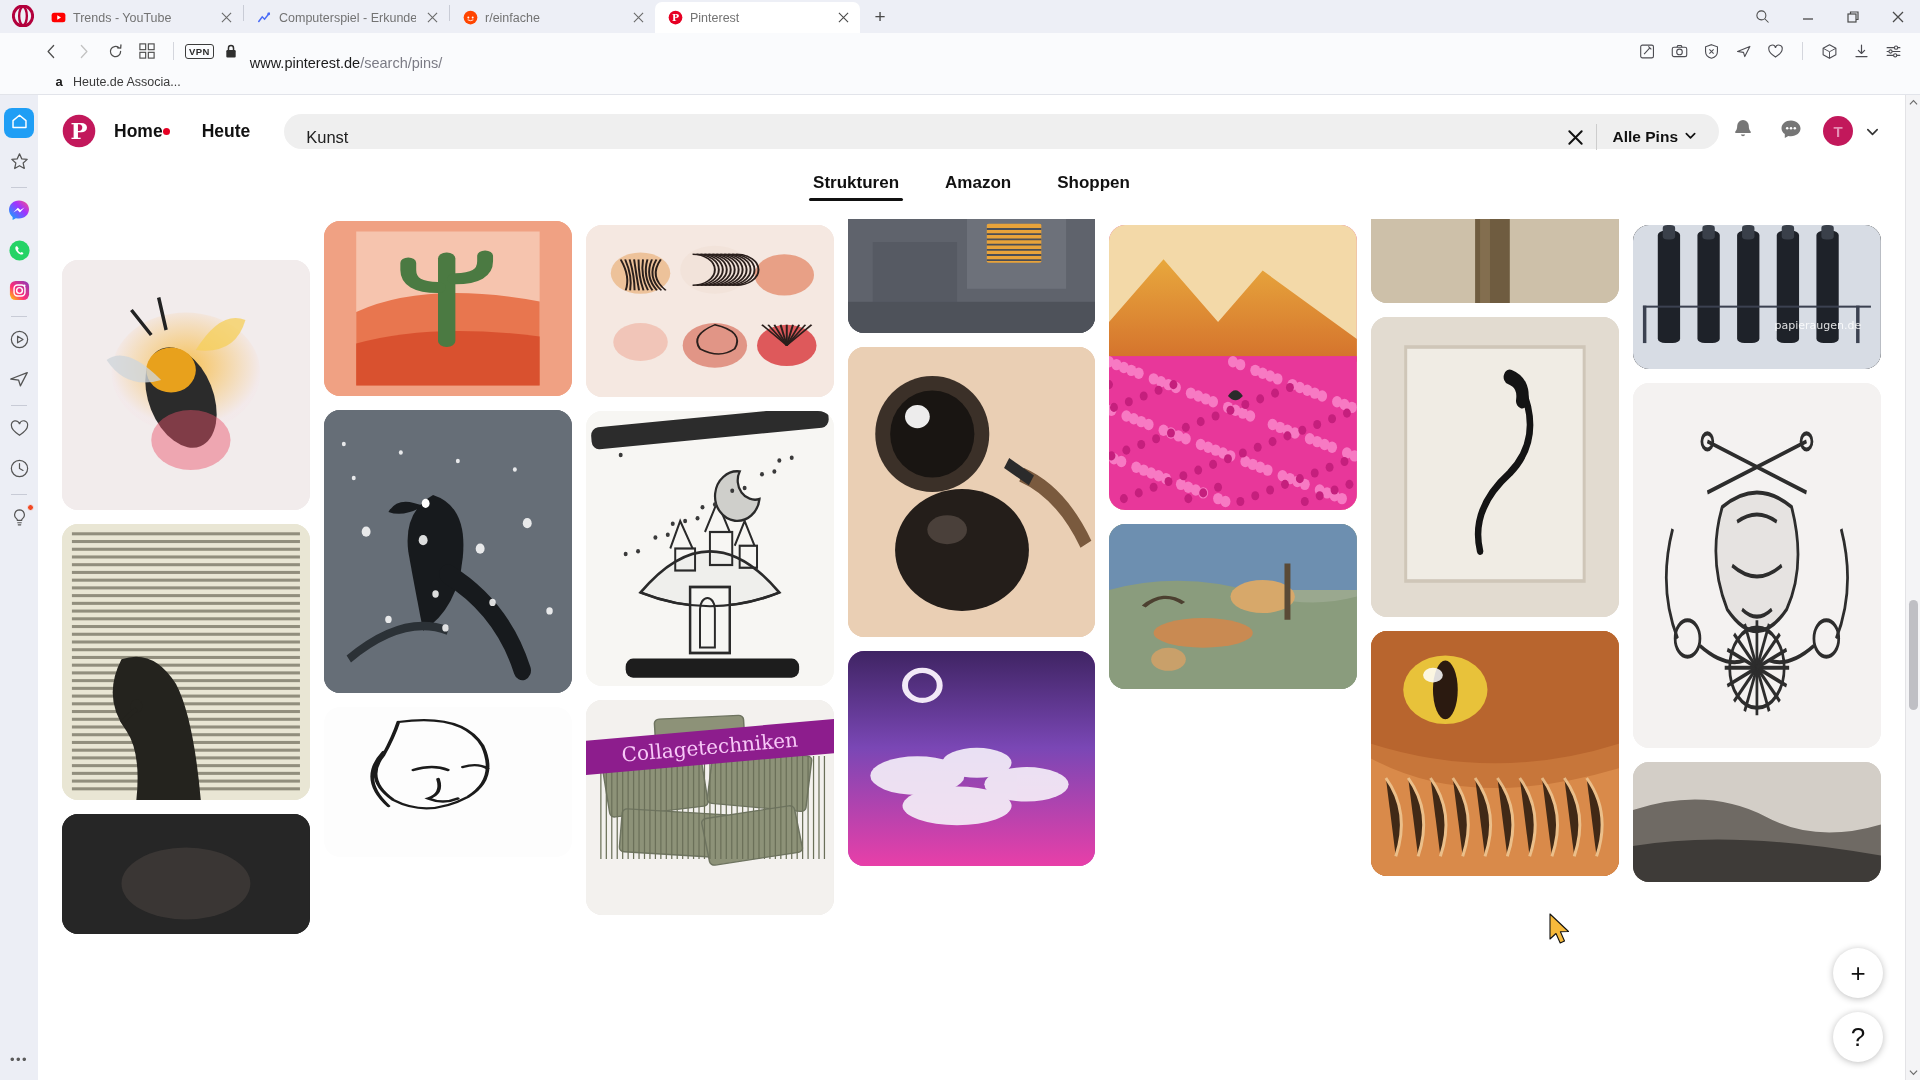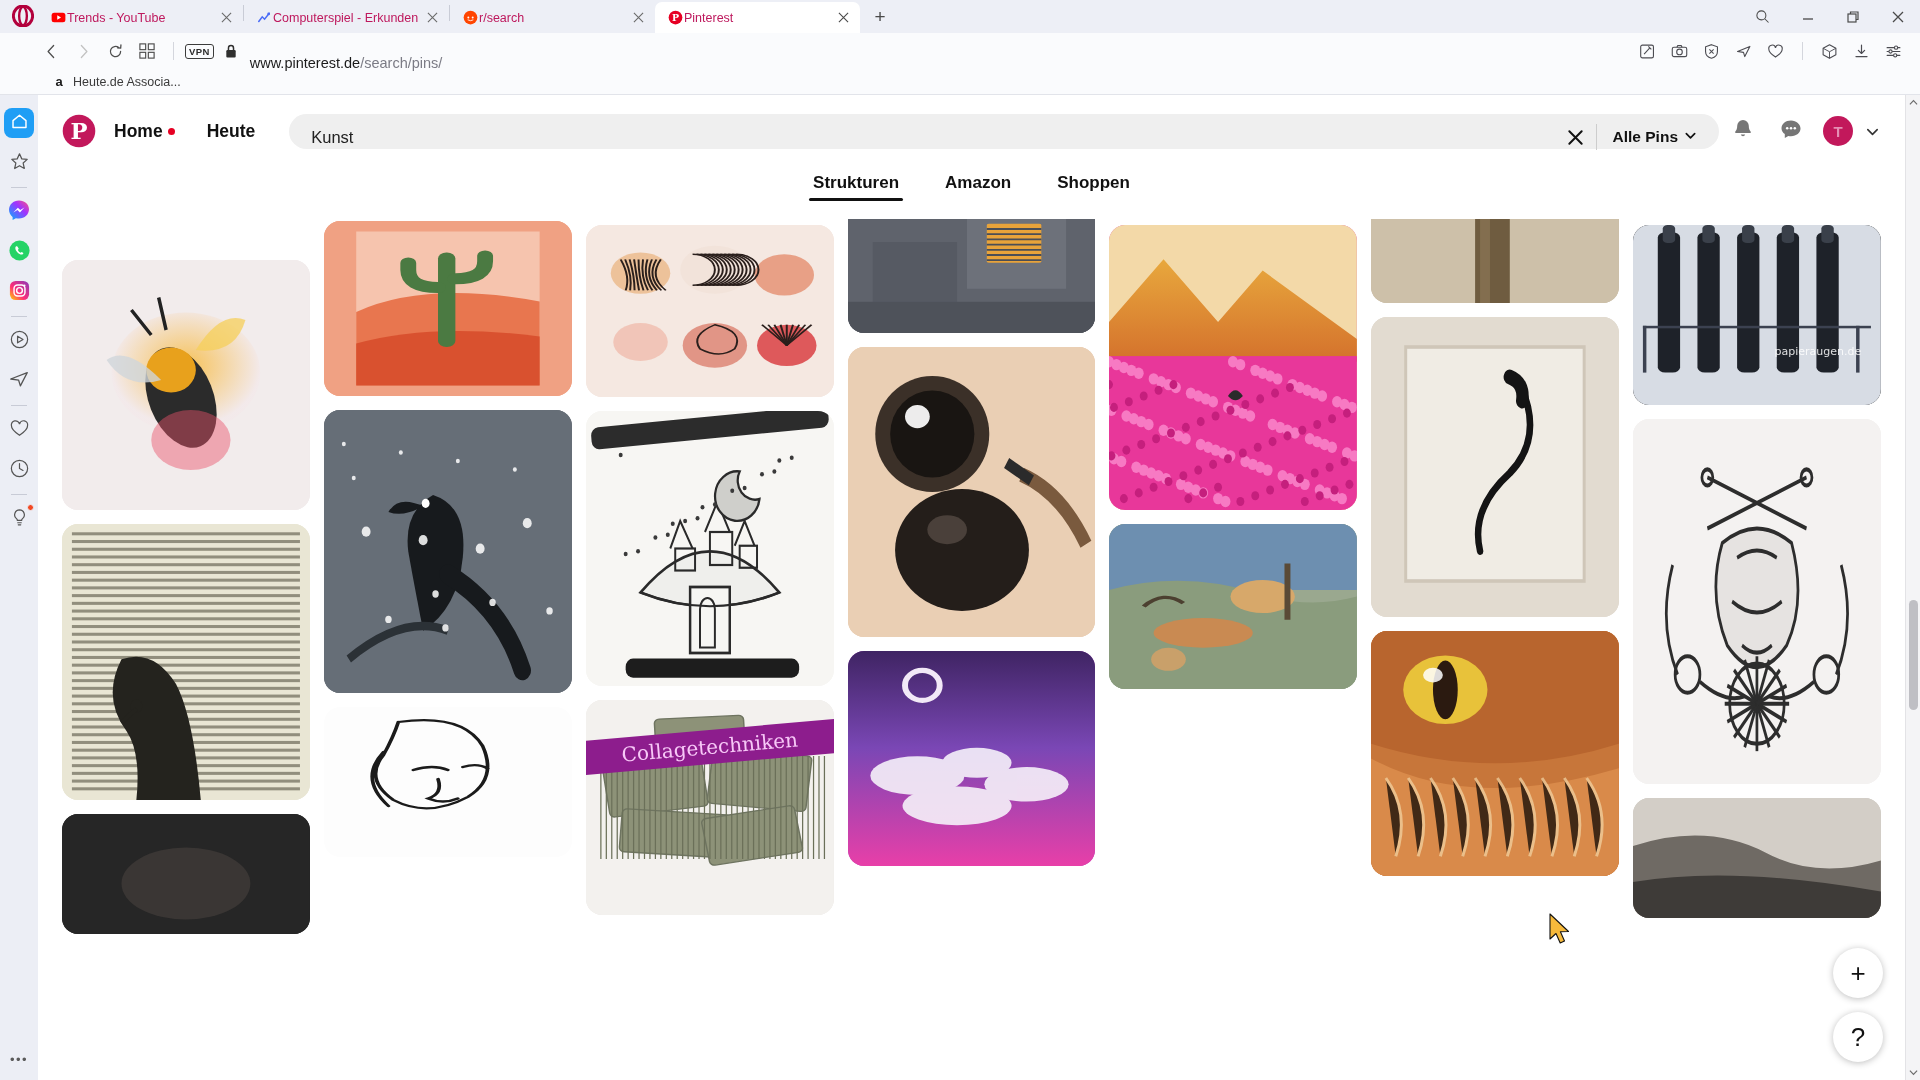--- a/index.html
+++ b/index.html
@@ -18,23 +18,23 @@
   #tab-strip {
     height: 33px; background: #edeff6; display: flex; align-items: flex-end;
     padding-left: 8px; position: relative;
   }
   .opera-logo {
     width: 30px; height: 30px; display:flex; align-items:center; justify-content:center;
     margin-bottom: 2px; flex: 0 0 auto;
   }
   .opera-logo svg { display:block; }
   .tab {
-    height: 31px; width: 205px; display: flex; align-items: center; gap: 1px;
+    height: 31px; width: 205px; display: flex; align-items: center; gap: 7px;
     padding: 0 8px 0 12px; border-radius: 7px 7px 0 0; font-size: 12.5px;
-    color: #be185d; position: relative; flex: 0 0 auto; background: transparent;
+    color: #737373; position: relative; flex: 0 0 auto; background: transparent;
   }
   .tab.active { background: #ffffff; }
   .tab .favicon { width: 16px; height: 16px; flex: 0 0 auto; display:flex; align-items:center; justify-content:center; }
   .tab .tab-title {
     flex: 1 1 auto; white-space: nowrap; overflow: hidden;
     text-overflow: clip; font-size: 12.5px; line-height: 16px;
   }
   .tab .tab-close {
     width: 18px; height: 18px; flex: 0 0 auto; color: #6a6a6a;
     display: flex; align-items: center; justify-content: center; font-size: 14px;
@@ -114,21 +114,21 @@
     position: absolute; left: 38px; top: 95px; right: 15px; bottom: 0;
     background: #ffffff; overflow: hidden;
   }
   #pin-header {
     height: 72px; background: #fff; display: flex; align-items: center;
     padding: 0 18px 0 22px; gap: 0; position: relative; z-index: 5;
   }
   #pinterest-logo { width: 38px; height: 38px; flex:0 0 auto; display:flex; align-items:center; justify-content:center;}
   .hdr-link {
     font-size: 17.5px; font-weight: bold; color: #111; padding: 11px 16px;
-    border-radius: 24px; display: flex; align-items: center; gap: 5px; white-space: nowrap;
+    border-radius: 24px; display: flex; align-items: center; white-space: nowrap;
   }
   .dot-badge { width: 7px; height: 7px; border-radius: 50%; background: #e60023; display:inline-block; }
   #search-wrap {
     flex: 1 1 auto; margin-left: 18px; height: 35px; background: #efefef;
     border-radius: 24px; display: flex; align-items: center; padding: 12px 6px 0 22px;
   }
   #search-input-text { flex:1 1 auto; font-size: 16.5px; color: #222; }
   #search-clear {
     width: 40px; height: 40px; display: flex; align-items: center; justify-content: center;
     color: #111; font-size: 21px; flex:0 0 auto;
@@ -264,21 +264,21 @@
 
     <div class="tab">
       <span class="favicon">
         <svg width="15" height="15" viewBox="0 0 24 24">
             <circle cx="12" cy="12" r="11" fill="#ff4500"></circle>
             <circle cx="8.5" cy="12" r="1.6" fill="#fff"></circle>
             <circle cx="15.5" cy="12" r="1.6" fill="#fff"></circle>
             <path d="M8 16 Q12 18.5 16 16" stroke="#fff" stroke-width="1.4" fill="none" stroke-linecap="round"></path>
           </svg>
       </span>
-      <span class="tab-title">r/search</span>
+      <span class="tab-title">r/einfache</span>
       <span class="tab-close">
         <svg width="11" height="11" viewBox="0 0 12 12">
             <path d="M1 1 L11 11 M11 1 L1 11" stroke="#6a6a6a" stroke-width="1.2" fill="none"></path>
           </svg>
       </span>
     </div>
 
     <div class="tab active">
       <span class="favicon">
         <svg width="15" height="15" viewBox="0 0 24 24">
@@ -1105,21 +1105,21 @@
                   <path d="M51 60 q10 14 4 32"></path>
                   <path d="M60 60 q10 14 4 32"></path>
                   <path d="M69 60 q10 14 4 32"></path>
                   <path d="M78 60 q10 14 4 32"></path>
                   <path d="M87 60 q10 14 4 32"></path>
                 </g>
               </svg>
             </div>
           </div>
           <div style="flex: 1 1 0px; min-width: 0px;">
-            <div class="pin" style="margin-top: 22px; background: #000000; height: 180px;">
+            <div class="pin" style="margin-top: 22px; background: #000000; height: 144px;">
               <svg viewBox="0 0 100 100" preserveAspectRatio="none" width="100%" height="100%" style="display: block;">
                 <rect width="100" height="100" fill="#d7dce4"></rect>
       <g>
                   <g>
                     <rect x="10" y="4" width="9" height="78" rx="3" fill="#1e2229"></rect>
                     <rect x="12" y="0" width="5" height="10" rx="2" fill="#3a404a"></rect>
                   </g>
                   <g>
                     <rect x="26" y="4" width="9" height="78" rx="3" fill="#1e2229"></rect>
                     <rect x="28" y="0" width="5" height="10" rx="2" fill="#3a404a"></rect>

